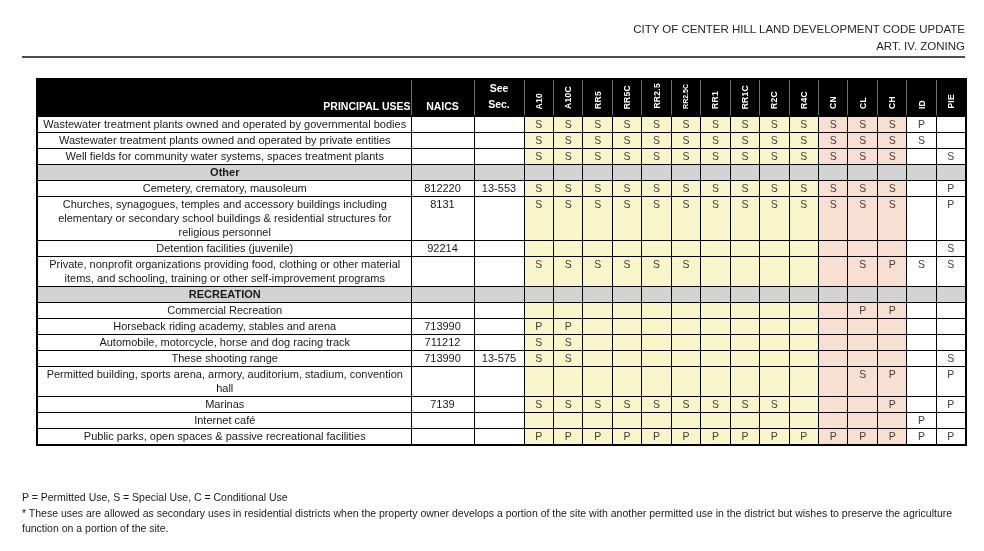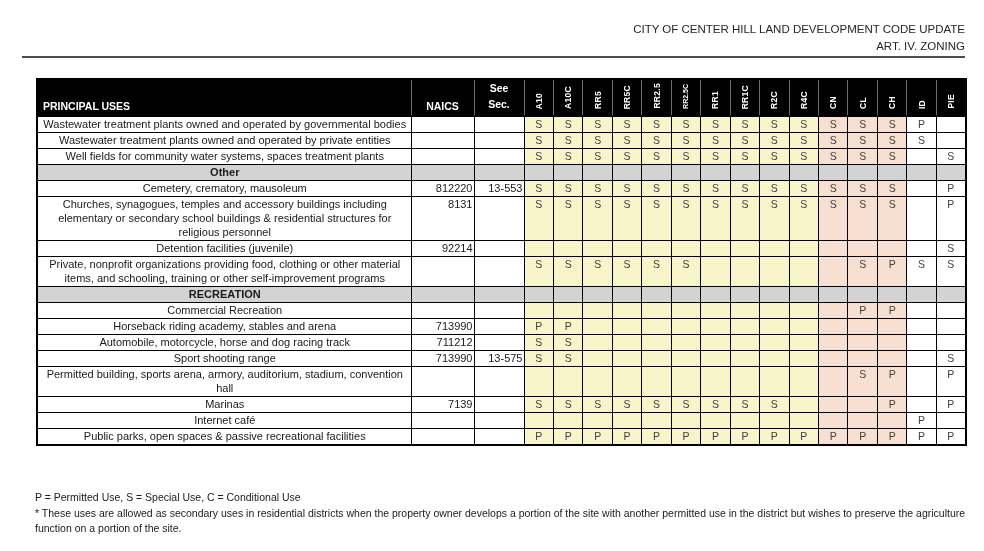--- a/index.html
+++ b/index.html
@@ -11,39 +11,39 @@
     font-size:11.5px; line-height:17px; color:#262626; }
   .rule { position:absolute; top:56px; left:22px; width:943px; height:2px; background:#4d4d4d; }
 
   .table-wrap { position:absolute; left:36px; top:78px; }
   table { border-collapse:collapse; table-layout:fixed; width:929px; }
   table { border:2px solid #000; }
   th, td { border:1px solid #000; }
 
   thead th { background:var(--header-bg,#000); color:#fff; font-weight:bold;
     vertical-align:bottom; height:33px; border:1px solid #6b6b6b; border-bottom:2px solid #000; }
-  th.h-uses { text-align:left; padding:0 0 3px 5px; font-size:10.5px; }
+  th.h-uses { text-align:right; padding:0 0 3px 5px; font-size:10.5px; }
   th.h-c { text-align:center; padding:0 0 3px 0; font-size:10.5px; }
   th.h-sec .seewrap { display:inline-block; width:30px; line-height:16px; font-size:10.5px; }
   th.h-d { text-align:center; vertical-align:bottom; }
   .vtext { display:inline-block; writing-mode:vertical-rl; transform:rotate(180deg);
     font-size:8.5px; letter-spacing:0.3px; padding:2px 0 1px 0; max-height:30px; }
   .vtext.long { font-size:7px; letter-spacing:0; }
 
   td { font-size:11px; line-height:14px; vertical-align:top; }
   td.use { text-align:center; padding:0 4px 1px 5px; }
-  td.num { text-align:right; padding:0 1px; }
+  td.num { text-align:center; padding:0 1px; }
   td.mark { text-align:center; padding:0; color:#3f3f3f; font-size:10.5px; font-weight:normal; }
   td.c-yel  { background:var(--yellow,#F7F5C9); }
   td.c-pink { background:var(--pink,#F7DFD2); }
   td.c-white{ background:#ffffff; }
   tr.section-row td { background:var(--gray,#D3D3D3) !important; }
   tr.section-row td.use { font-weight:bold; }
 
-  .footer { position:absolute; left:35px; top:490px; width:945px;
+  .footer { position:absolute; left:22px; top:490px; width:945px;
     font-size:10.5px; line-height:15.5px; color:#1a1a1a; }
   .footer .legend { margin-bottom:0; }
 </style>
 </head>
 <body>
 
 <div id="page">
 
   <div class="doc-header">
     <div>CITY OF CENTER HILL LAND DEVELOPMENT CODE UPDATE</div>
@@ -331,21 +331,21 @@
             <td class="mark c-yel"></td>
             <td class="mark c-yel"></td>
             <td class="mark c-yel"></td>
             <td class="mark c-pink"></td>
             <td class="mark c-pink"></td>
             <td class="mark c-pink"></td>
             <td class="mark c-white"></td>
             <td class="mark c-white"></td>
           </tr>
           <tr>
-            <td class="use">Sport shooting range</td>
+            <td class="use">These shooting range</td>
             <td class="num">713990</td>
             <td class="num">13-575</td>
             <td class="mark c-yel">S</td>
             <td class="mark c-yel">S</td>
             <td class="mark c-yel"></td>
             <td class="mark c-yel"></td>
             <td class="mark c-yel"></td>
             <td class="mark c-yel"></td>
             <td class="mark c-yel"></td>
             <td class="mark c-yel"></td>

